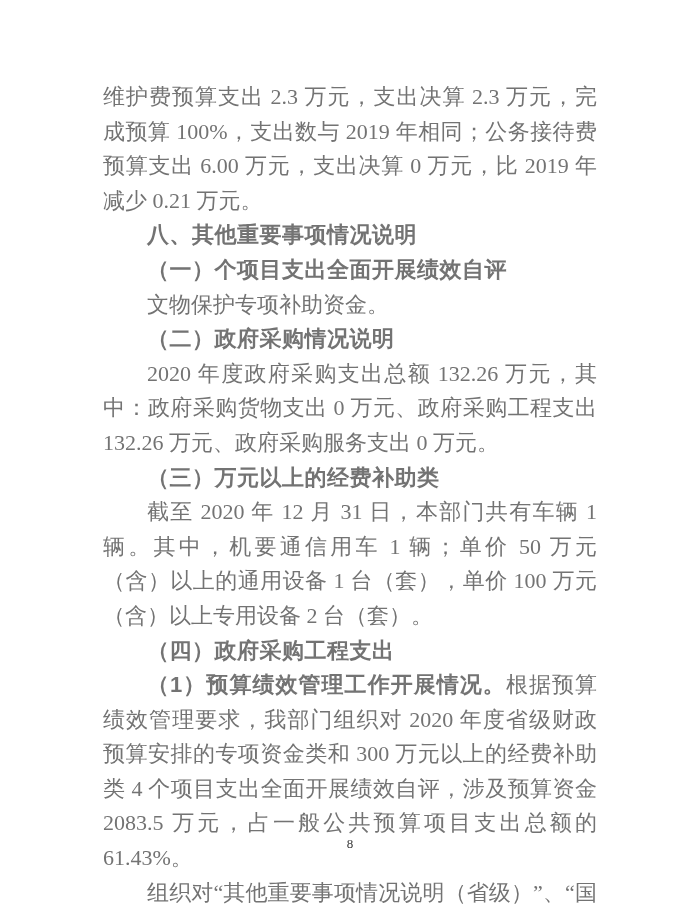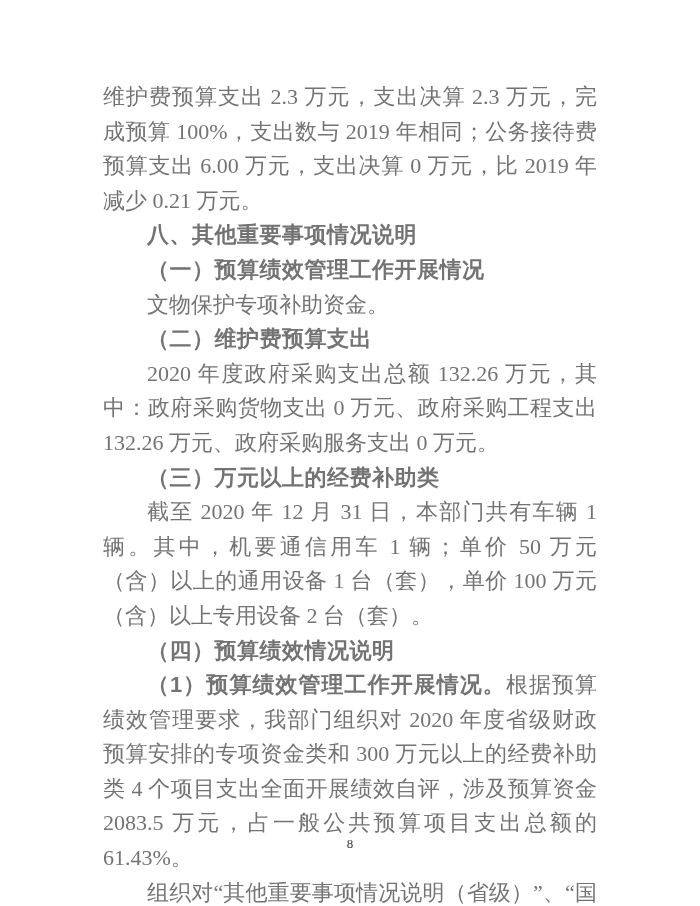--- a/index.html
+++ b/index.html
@@ -48,24 +48,24 @@
     color: #333333;
   }
 </style>
 </head>
 <body>
 
 <div class="page">
   <div class="content">
     <p class="para">维护费预算支出 2.3 万元，支出决算 2.3 万元，完成预算 100%，支出数与 2019 年相同；公务接待费预算支出 6.00 万元，支出决算 0 万元，比 2019 年减少 0.21 万元。</p>
     <p class="para heading">八、其他重要事项情况说明</p>
-    <p class="para heading">（一）预算绩效管理工作开展情况</p>
+    <p class="para heading">（一）个项目支出全面开展绩效自评</p>
     <p class="para indent">文物保护专项补助资金。</p>
-    <p class="para heading">（二）维护费预算支出</p>
+    <p class="para heading">（二）政府采购情况说明</p>
     <p class="para indent">2020 年度政府采购支出总额 132.26 万元，其中：政府采购货物支出 0 万元、政府采购工程支出 132.26 万元、政府采购服务支出 0 万元。</p>
     <p class="para heading">（三）万元以上的经费补助类</p>
     <p class="para indent">截至 2020 年 12 月 31 日，本部门共有车辆 1 辆。其中，机要通信用车 1 辆；单价 50 万元（含）以上的通用设备 1 台（套），单价 100 万元（含）以上专用设备 2 台（套）。</p>
-    <p class="para heading">（四）预算绩效情况说明</p>
+    <p class="para heading">（四）政府采购工程支出</p>
     <p class="para indent"><span class="bold-lead">（1）预算绩效管理工作开展情况。</span><span>根据预算绩效管理要求，我部门组织对 2020 年度省级财政预算安排的专项资金类和 300 万元以上的经费补助类 4 个项目支出全面开展绩效自评，涉及预算资金 2083.5 万元，占一般公共预算项目支出总额的 61.43%。</span></p>
     <p class="para indent">组织对“其他重要事项情况说明（省级）”、“国家文物</p>
   </div>
   <div class="page-number">8</div>
 </div>
 
 </body></html>

